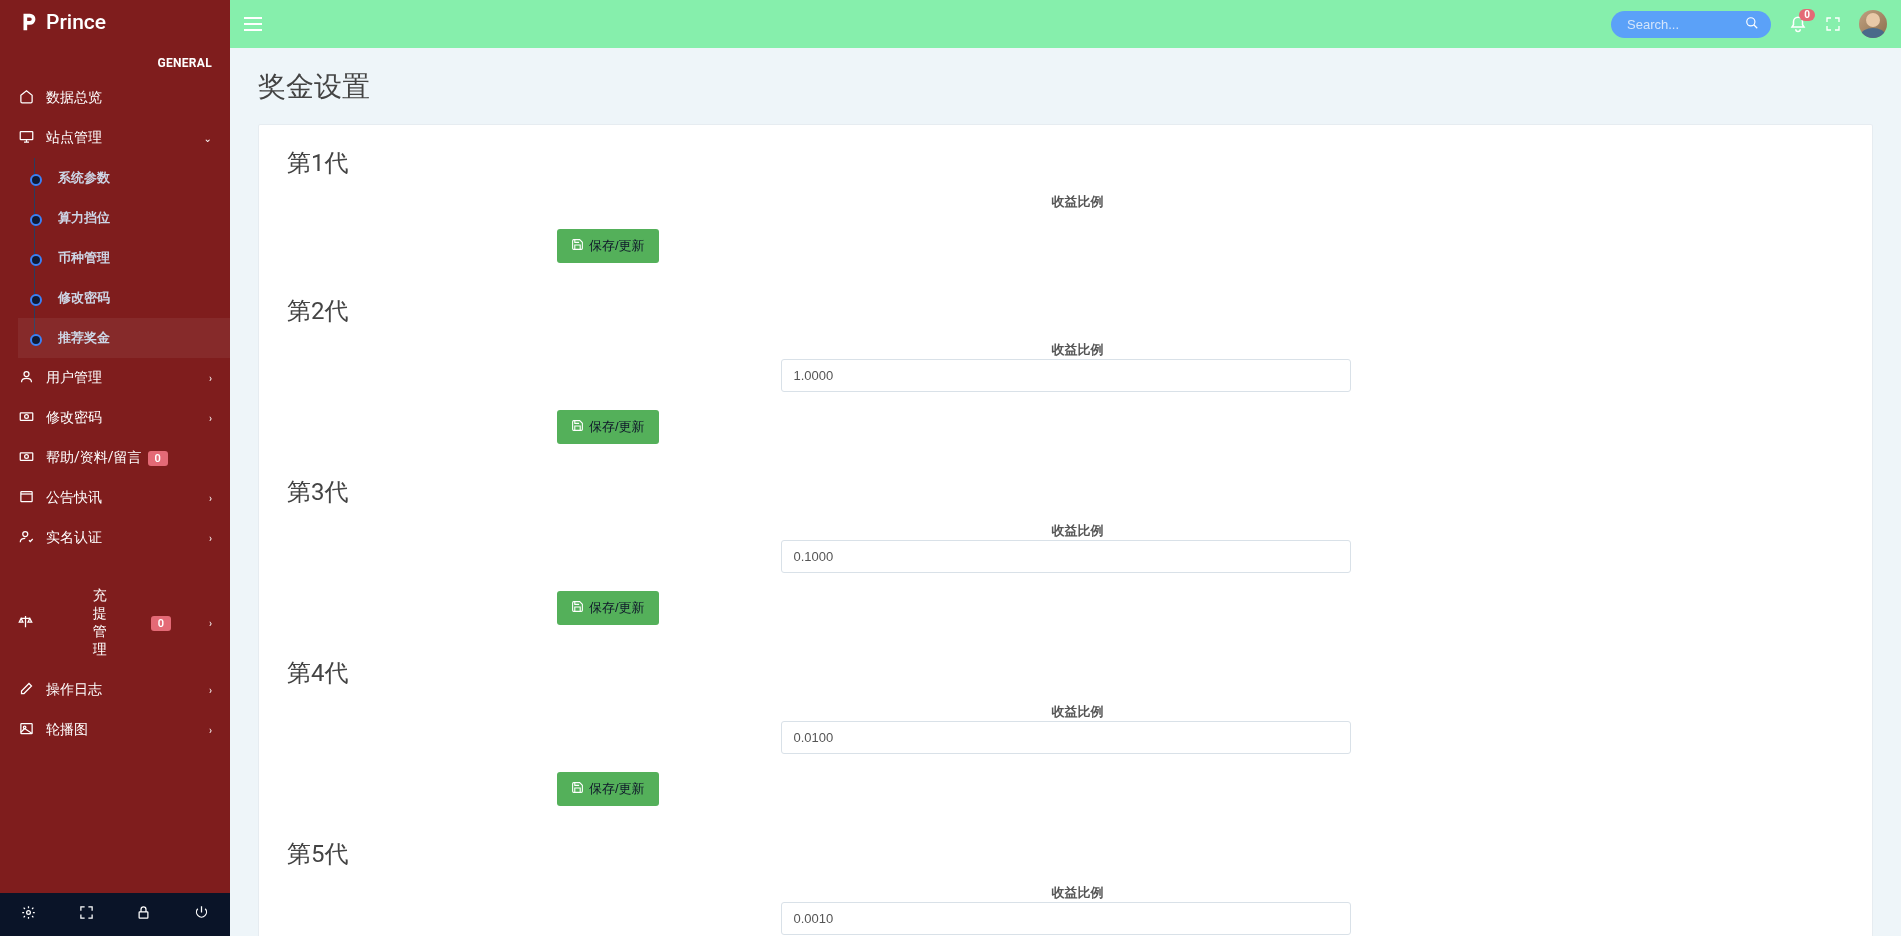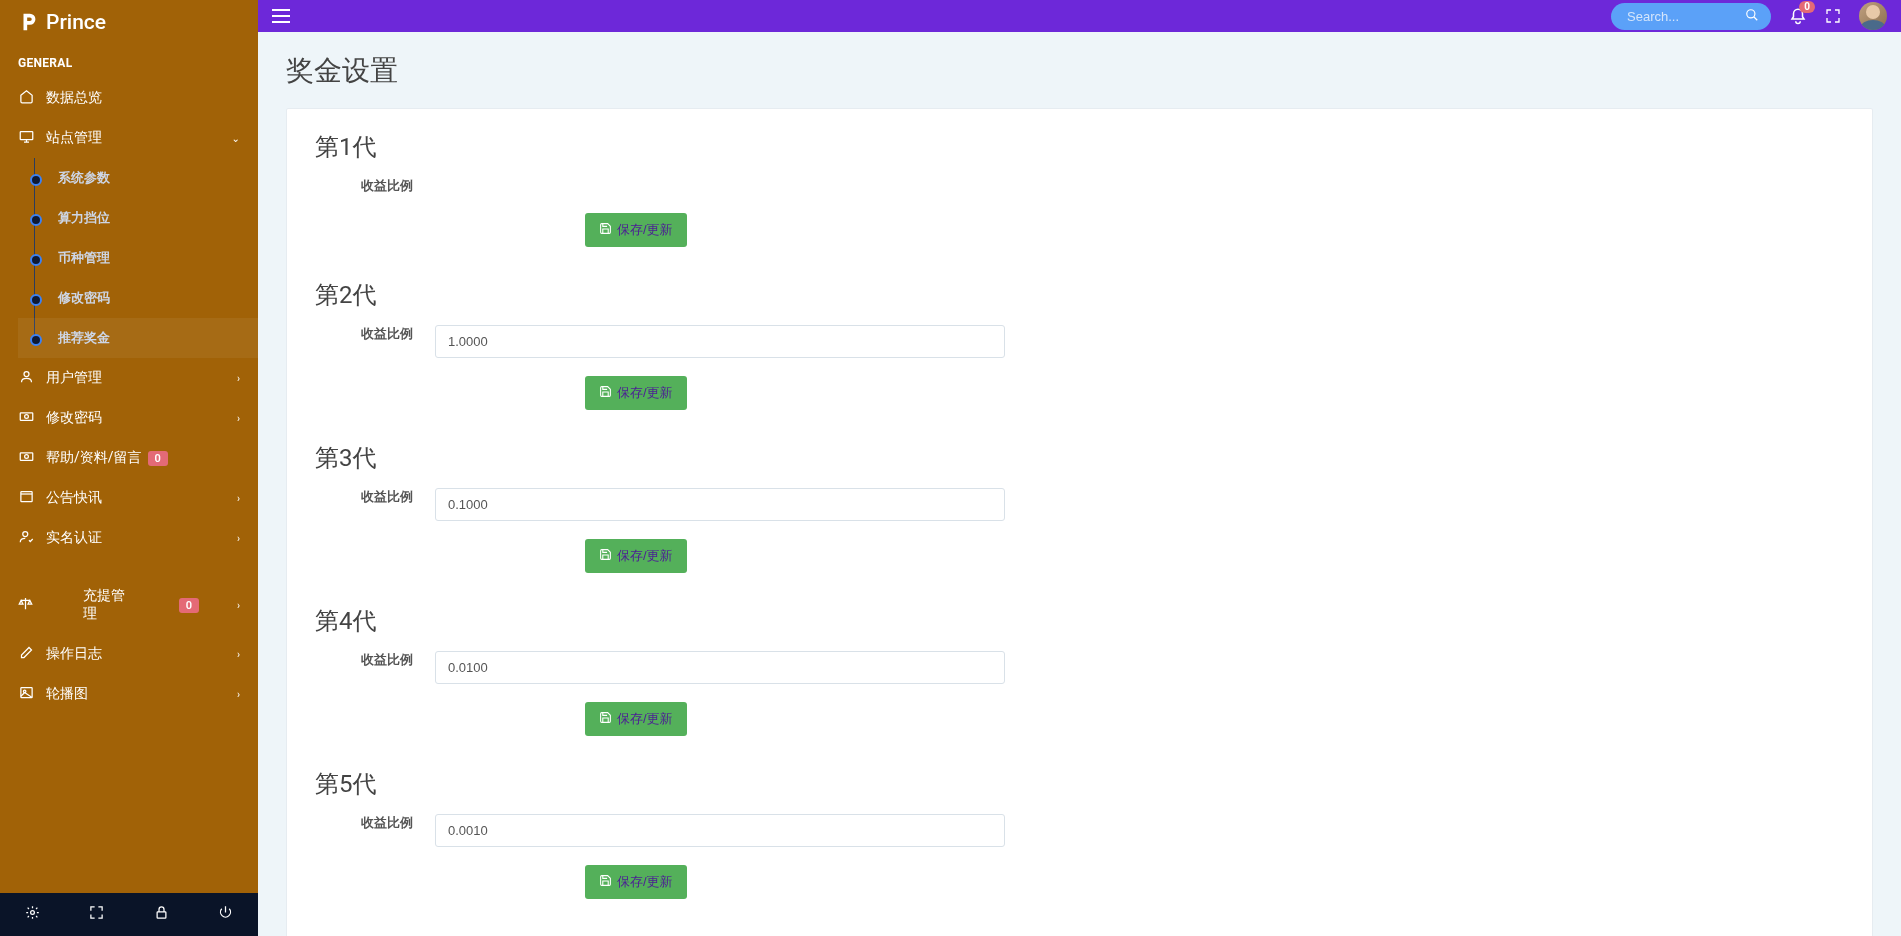--- a/index.html
+++ b/index.html
@@ -6,26 +6,27 @@
 body {
   font-family: -apple-system, BlinkMacSystemFont, "Segoe UI", Roboto, "Helvetica Neue", Arial, sans-serif;
   background: #eef5f9;
   color: #333;
   overflow: hidden;
 }
 .app { display: flex; height: 100vh; }
 
 
 .sidebar {
-  width: 258px;
-  background: #a16207;
+  width: 230px;
+  background: #7f1d1d;
   color: #fff;
   display: flex;
   flex-direction: column;
   position: relative;
+  text-align: right;
 }
 .logo {
   display: flex;
   align-items: center;
   padding: 10px 18px;
   font-size: 21px;
   font-weight: 500;
   color: #fff;
 }
 .logo svg { margin-right: 6px; }
@@ -114,22 +115,22 @@
   text-align: center;
   padding: 12px 0;
   color: #8a9bb8;
   cursor: pointer;
   font-size: 15px;
 }
 
 
 .main { flex: 1; display: flex; flex-direction: column; min-width: 0; }
 .topbar {
-  height: 32px;
-  background: #6d28d9;
+  height: 48px;
+  background: #86efac;
   display: flex;
   align-items: center;
   padding: 16px 14px;
   color: #fff;
 }
 .hamburger {
   cursor: pointer;
   font-size: 18px;
 }
 .topbar-spacer { flex: 1; }
@@ -218,21 +219,23 @@
 }
 .gen-block { margin-bottom: 32px; }
 .gen-title {
   font-size: 24px;
   color: #444;
   font-weight: 400;
   margin-bottom: 14px;
 }
 .form-row {
   display: flex;
+  align-items: center;
   margin-bottom: 18px;
+  flex-direction: column;
 }
 .form-label {
   width: 120px;
   text-align: right;
   padding-right: 22px;
   font-size: 13px;
   color: #555;
   font-weight: 600;
 }
 .form-input {
@@ -242,21 +245,21 @@
   border-radius: 3px;
   font-size: 13px;
   color: #555;
   outline: none;
 }
 .btn-row {
   padding-left: 270px;
 }
 .save-btn {
   background: #54b05a;
-  color: #4c1d95;
+  color: #0f172a;
   border: none;
   padding: 8px 14px;
   border-radius: 3px;
   font-size: 13px;
   cursor: pointer;
   display: inline-flex;
   align-items: center;
 }
 .save-btn .icon { margin-right: 5px; }
 </style>

